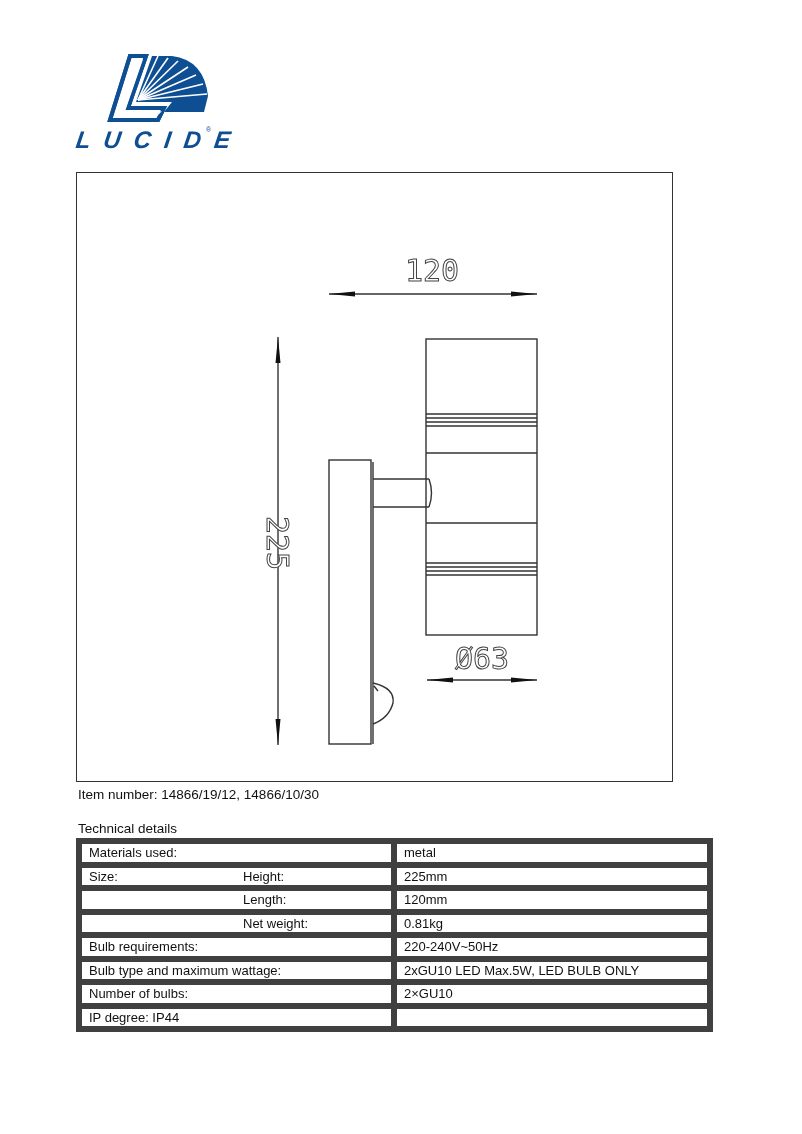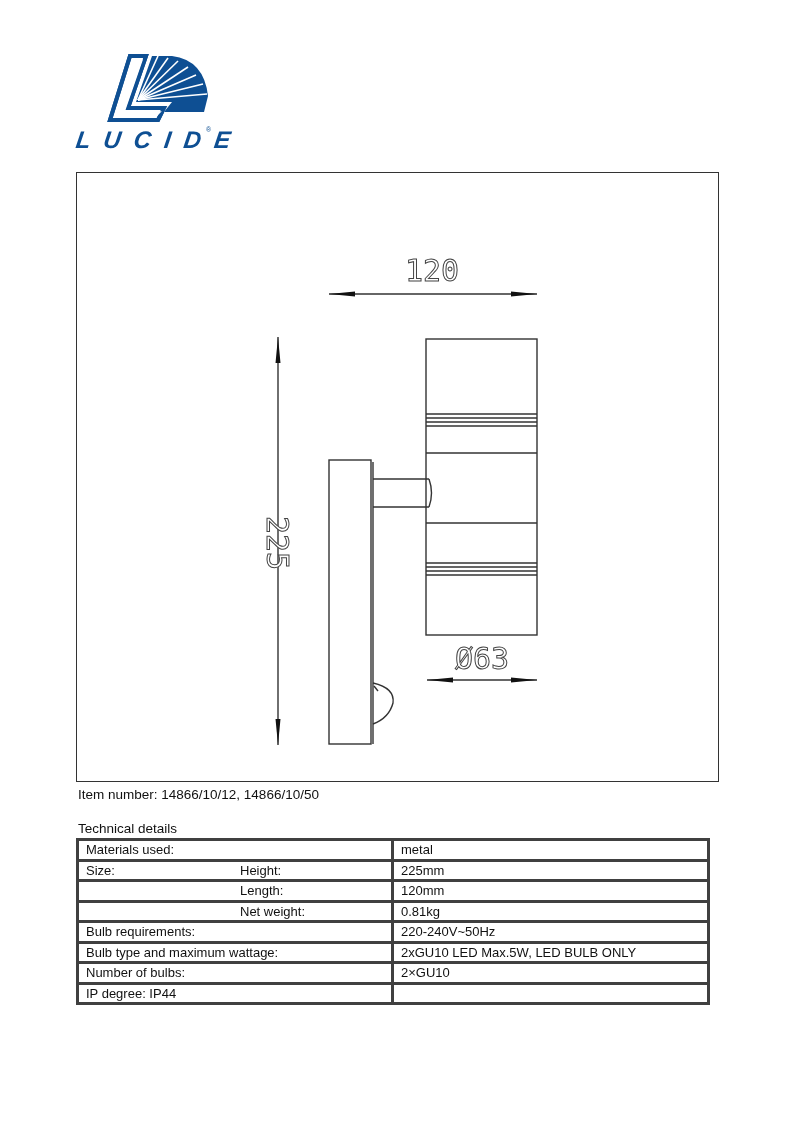--- a/index.html
+++ b/index.html
@@ -11,34 +11,34 @@
     .logo svg { display: block; }
     .logo-text {
       position: absolute; left: 4px; top: 76px;
       font-family: "Liberation Sans", sans-serif; font-style: italic; font-weight: bold;
       font-size: 24px; letter-spacing: 13px; color: #0e4f93;
       transform: skewX(-8deg);
     }
     .logo-reg { position: absolute; left: 134px; top: 76px; font-size: 7px; color: #0e4f93; }
 
     .drawing-frame {
-      position: absolute; left: 76px; top: 172px; width: 643px; height: 610px;
+      position: absolute; left: 76px; top: 172px; width: 597px; height: 610px;
       border: 1.5px solid #333; box-sizing: border-box;
     }
     .drawing-frame svg { position: absolute; left: 0; top: 0; }
 
     .item-number { position: absolute; left: 78px; top: 787px; font-size: 13.5px; color: #111; }
     .tech-title { position: absolute; left: 78px; top: 821px; font-size: 13.5px; color: #111; text-align: right; }
 
     table.spec {
       position: absolute; left: 76px; top: 838px; width: 631px;
       border-collapse: collapse; font-size: 13px; table-layout: fixed;
     }
     table.spec td {
-      border: 3px solid #404040; height: 17.5px; padding: 0 0 0 7px; line-height: 17px;
+      border: 6px solid #404040; height: 17.5px; padding: 0 0 0 7px; line-height: 17px;
       white-space: nowrap; overflow: hidden; vertical-align: middle;
     }
     table.spec col.c1 { width: 315px; }
     table.spec col.c2 { width: 316px; }
     .size-row td.label { position: relative; }
     .size-row td.label .main { position: absolute; left: 7px; top: 0; }
     .size-row td.label .sub { position: absolute; left: 161px; top: 0; }
   </style>
 </head>
 <body>
@@ -110,21 +110,21 @@
       <line x1="349" y1="398" x2="460" y2="398"></line>
       <line x1="349" y1="402" x2="460" y2="402"></line>
     </g>
 
     <text x="355" y="108" text-anchor="middle" font-family="DejaVu Sans Mono, monospace" font-size="30" fill="#fff" stroke="#444" stroke-width="1">120</text>
     <text x="405" y="496" text-anchor="middle" font-family="DejaVu Sans Mono, monospace" font-size="30" fill="#fff" stroke="#444" stroke-width="1">Ø63</text>
     <text x="0" y="0" text-anchor="middle" font-family="DejaVu Sans Mono, monospace" font-size="30" fill="#fff" stroke="#444" stroke-width="1" transform="translate(190 370) rotate(90)">225</text>
   </svg>
 </div>
 
-<div class="item-number">Item number: 14866/10/12, 14866/10/50</div>
+<div class="item-number">Item number: 14866/19/12, 14866/10/30</div>
 
 <div class="tech-title">Technical details</div>
 
 <table class="spec">
   <colgroup>
       <col class="c1">
       <col class="c2">
     </colgroup>
   <tbody>
     <tr>

